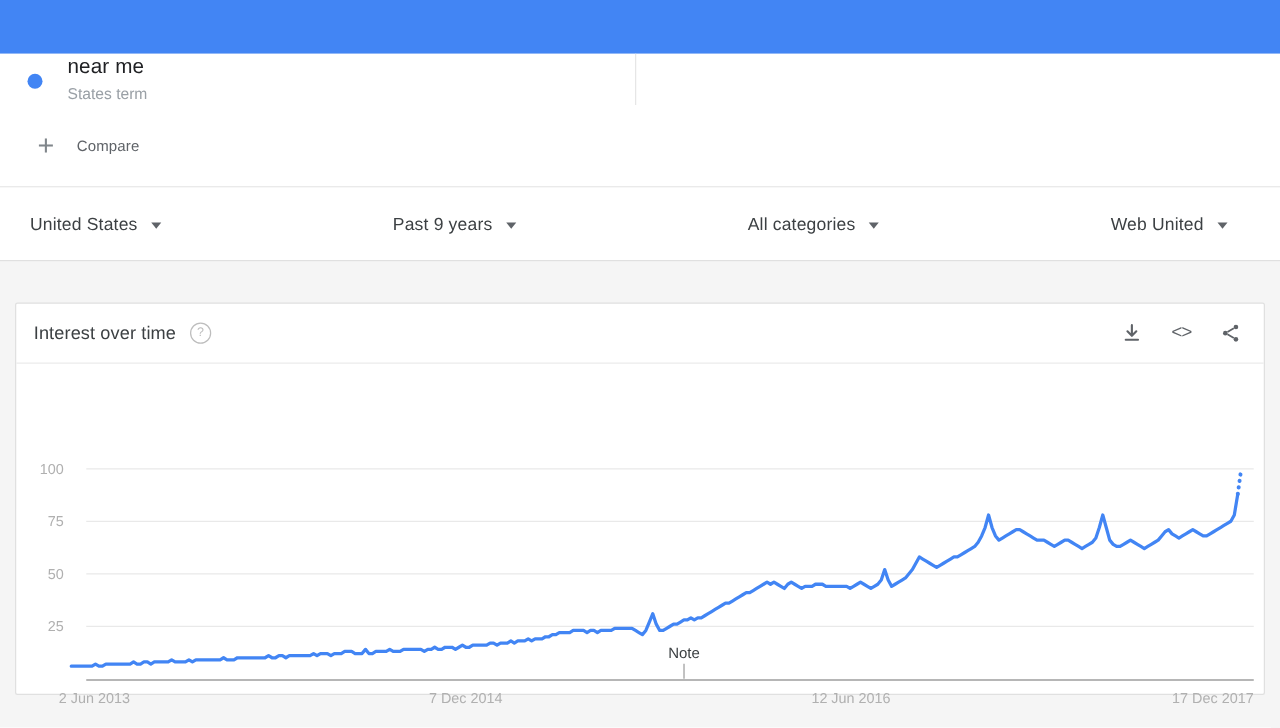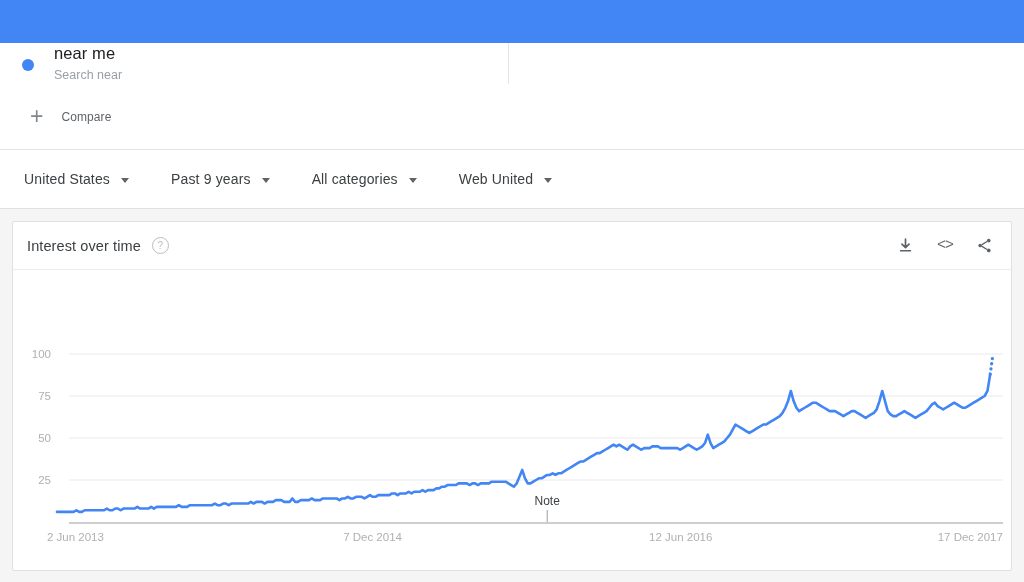--- a/index.html
+++ b/index.html
@@ -31,36 +31,36 @@
   .compare-cell{
     flex:1;display:flex;align-items:center;padding-left:30px;
   }
   .plus{
     font-size:23px;color:#80868b;line-height:1;margin-right:18px;font-weight:400;
   }
   .compare-label{font-size:12px;color:#5f6368;letter-spacing:.1px;}
 
   .filters{
     height:58px;background:#fff;display:flex;align-items:center;
-    padding-left:24px;border-bottom:1px solid #e0e0e0;
+    padding-left:24px;border-bottom:1px solid #e0e0e0;justify-content:space-between;
   }
   .filter{
     display:flex;align-items:center;margin-right:42px;cursor:pointer;
   }
   .filter-label{font-size:14px;color:#3c4043;letter-spacing:.15px;}
   .caret{
     width:0;height:0;margin-left:11px;margin-top:2px;
     border-left:4.5px solid transparent;border-right:4.5px solid transparent;
     border-top:5px solid #5f6368;
   }
 
   .page{padding:12px 12px 0 12px;box-sizing:border-box;}
   .card{
     background:#fff;border:1px solid #e0e0e0;border-radius:2px;
-    height:350px;box-sizing:border-box;position:relative;
+    height:314px;box-sizing:border-box;position:relative;margin-top:21px;
   }
   .card-head{
     height:48px;display:flex;align-items:center;
     justify-content:space-between;padding:0 18px 0 14px;
     border-bottom:1px solid #ececec;box-sizing:border-box;
   }
   .card-title-wrap{display:flex;align-items:center;}
   .card-title{font-size:14.5px;color:#3c4043;letter-spacing:.1px;}
   .help-icon{
     width:15px;height:15px;border:1.3px solid #bdbdbd;border-radius:50%;
@@ -77,21 +77,21 @@
 </head>
 <body>
 
 <div class="topbar"></div>
 
 <div class="query-row">
   <div class="query-cell">
     <div class="dot"></div>
     <div class="qtext">
       <div class="qterm">near me</div>
-      <div class="qsub">Search near</div>
+      <div class="qsub">States term</div>
     </div>
   </div>
   <div class="compare-cell">
     <span class="plus">+</span>
     <span class="compare-label">Compare</span>
   </div>
 </div>
 
 <div class="filters">
   <div class="filter">

